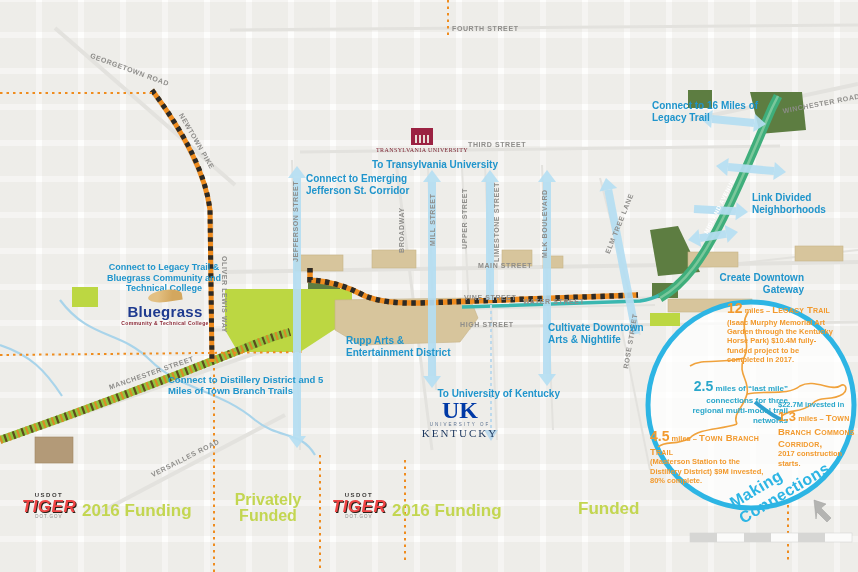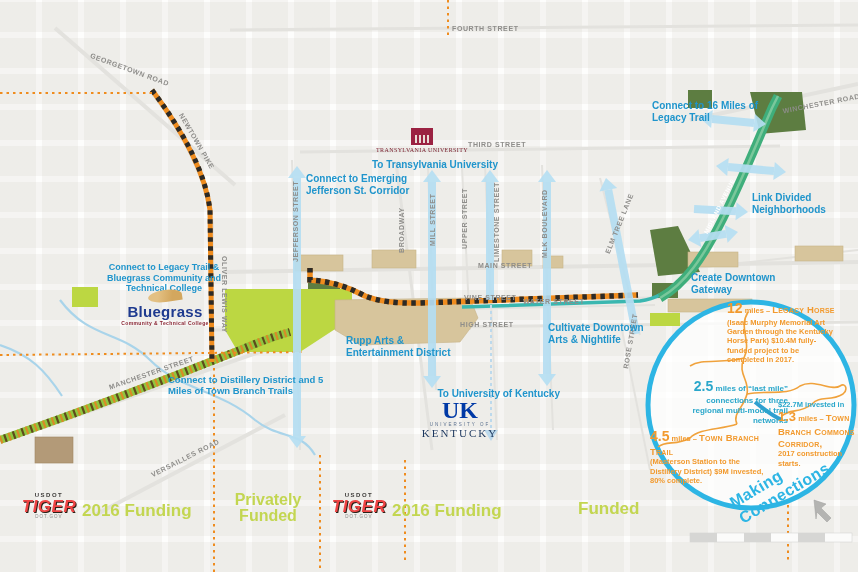--- a/index.html
+++ b/index.html
@@ -209,21 +209,21 @@
   <div class="lbl street" style="left:622px;top:368px;transform:rotate(-80deg);transform-origin:0 0;">ROSE STREET</div>
   <div class="lbl street" style="left:604px;top:252px;transform:rotate(-68deg);transform-origin:0 0;">ELM TREE LANE</div>
   <div class="lbl street" style="left:228px;top:256px;transform:rotate(90deg);transform-origin:0 0;">OLIVER LEWIS WAY</div>
   <div class="lbl" style="left:703px;top:232px;transform:rotate(-63deg);transform-origin:0 0;color:#ffffff;font-size:6px;font-weight:bold;letter-spacing:.5px;">MIDLAND AVENUE</div>
 
   <div class="ann" style="left:306px;top:173px;width:132px;">Connect to Emerging Jefferson St. Corridor</div>
   <div class="ann center" style="left:360px;top:159px;width:150px;">To Transylvania University</div>
   <div class="ann" style="left:652px;top:100px;width:126px;">Connect to 16 Miles of Legacy Trail</div>
   <div class="ann" style="left:752px;top:192px;width:108px;">Link Divided Neighborhoods</div>
   <div class="ann center" style="left:88px;top:262px;width:152px;font-size:9px;">Connect to Legacy Trail &amp; Bluegrass Community and Technical College</div>
-  <div class="ann" style="left:691px;top:272px;width:92px;">Create Downtown Gateway</div>
+  <div class="ann" style="left:712px;top:272px;width:92px;text-align:right;">Create Downtown Gateway</div>
   <div class="ann" style="left:548px;top:322px;width:110px;">Cultivate Downtown Arts &amp; Nightlife</div>
   <div class="ann" style="left:346px;top:335px;width:122px;">Rupp Arts &amp; Entertainment District</div>
   <div class="ann" style="left:168px;top:374px;width:172px;font-size:9.5px;">Connect to Distillery District and 5 Miles of Town Branch Trails</div>
   <div class="ann center" style="left:400px;top:388px;width:160px;text-align:right;">To University of Kentucky</div>
 
   <div class="transy" style="left:362px;top:128px;">
     <div class="crest">
         <i></i>
         <i></i>
         <i></i>
@@ -252,21 +252,21 @@
   <div class="tiger" style="left:328px;top:492px;width:62px;">
     <div class="usdot">USDOT</div>
     <div class="tig">TIGER</div>
     <div class="sub">DOT.GOV</div>
   </div>
   <div class="funding" style="left:392px;top:502px;">2016 Funding</div>
   <div class="funding" style="left:578px;top:500px;">Funded</div>
 
   <div class="cblock c-orange" style="left:727px;top:300px;width:108px;">
     <span class="num">12</span>
-    <span>miles – </span><span class="hdr sc">Legacy Horse</span>
+    <span>miles – </span><span class="hdr sc">Legacy Trail</span>
     <div>(Isaac Murphy Memorial Art Garden through the Kentucky Horse Park) $10.4M fully-funded project to be completed in 2017.</div>
   </div>
   <div class="cblock c-teal" style="left:682px;top:378px;width:106px;font-size:8px;text-align:right;">
     <span class="num">2.5</span>
     <span>miles of “last mile” connections for three regional multi-modal trail networks</span>
   </div>
   <div class="cblock" style="left:778px;top:400px;width:80px;">
     <div class="c-teal">$22.7M invested in</div>
     <div class="c-orange">
       <span class="num" style="font-size:13px;">1.3</span>

